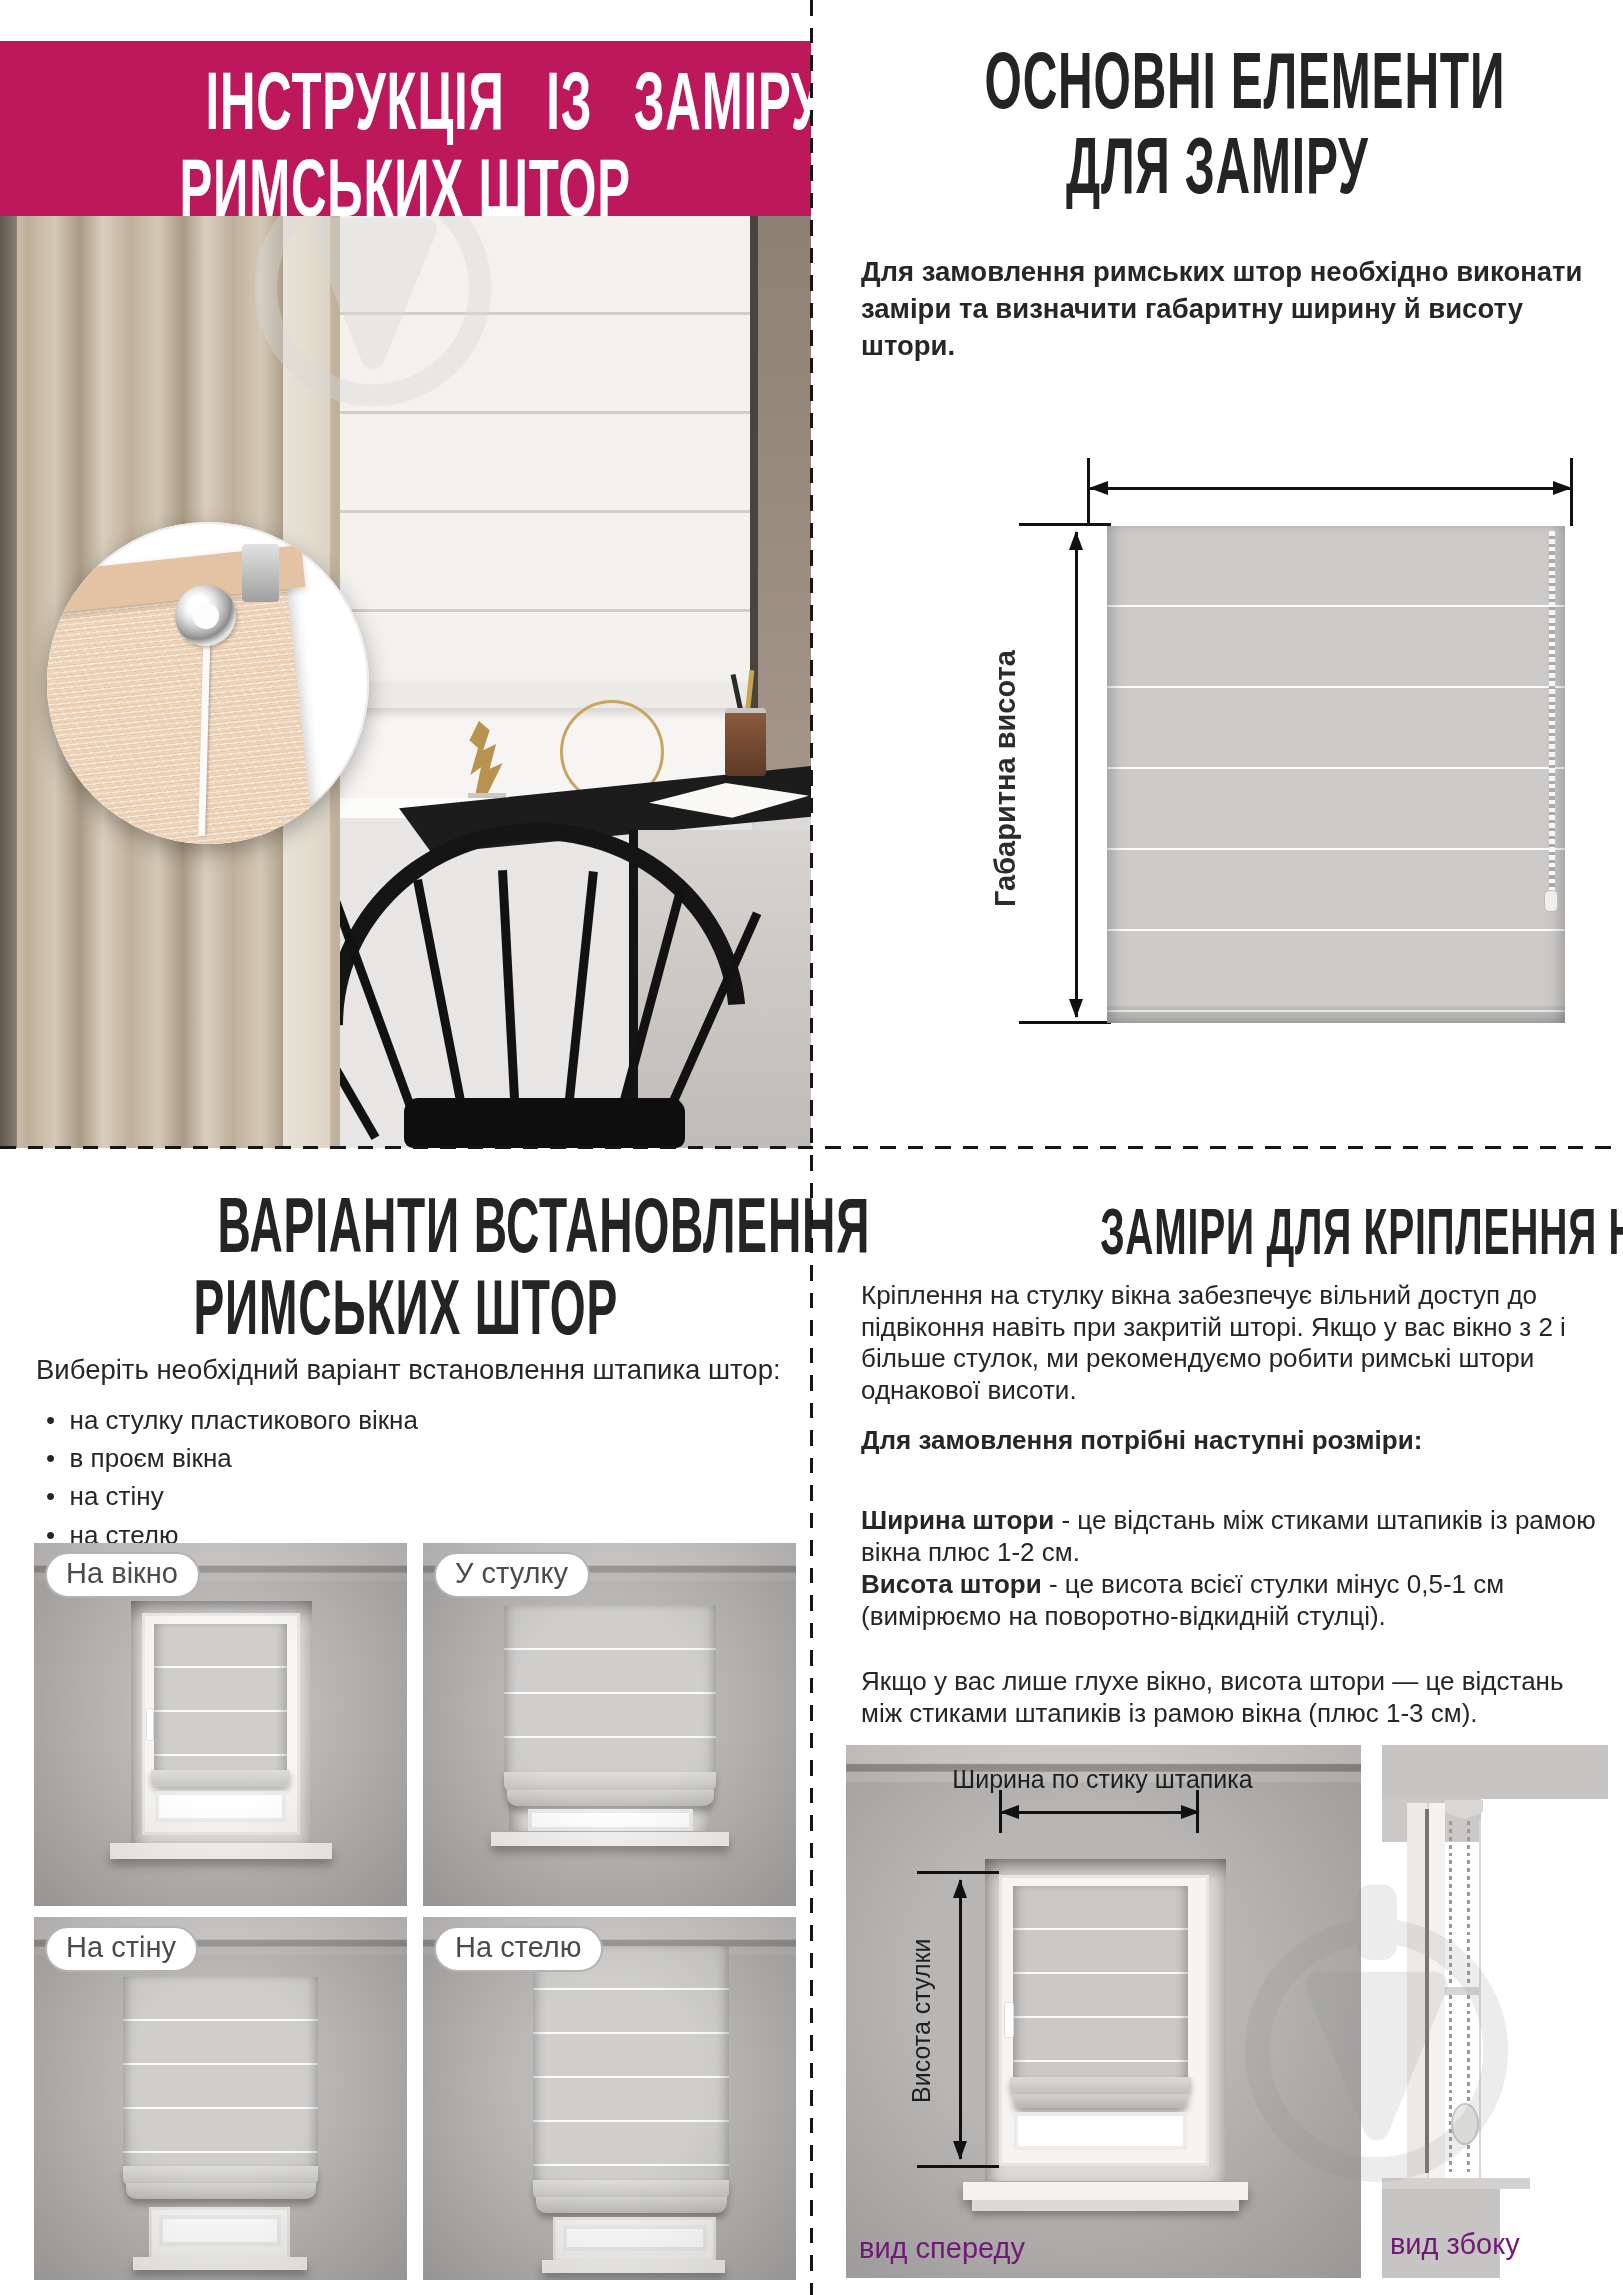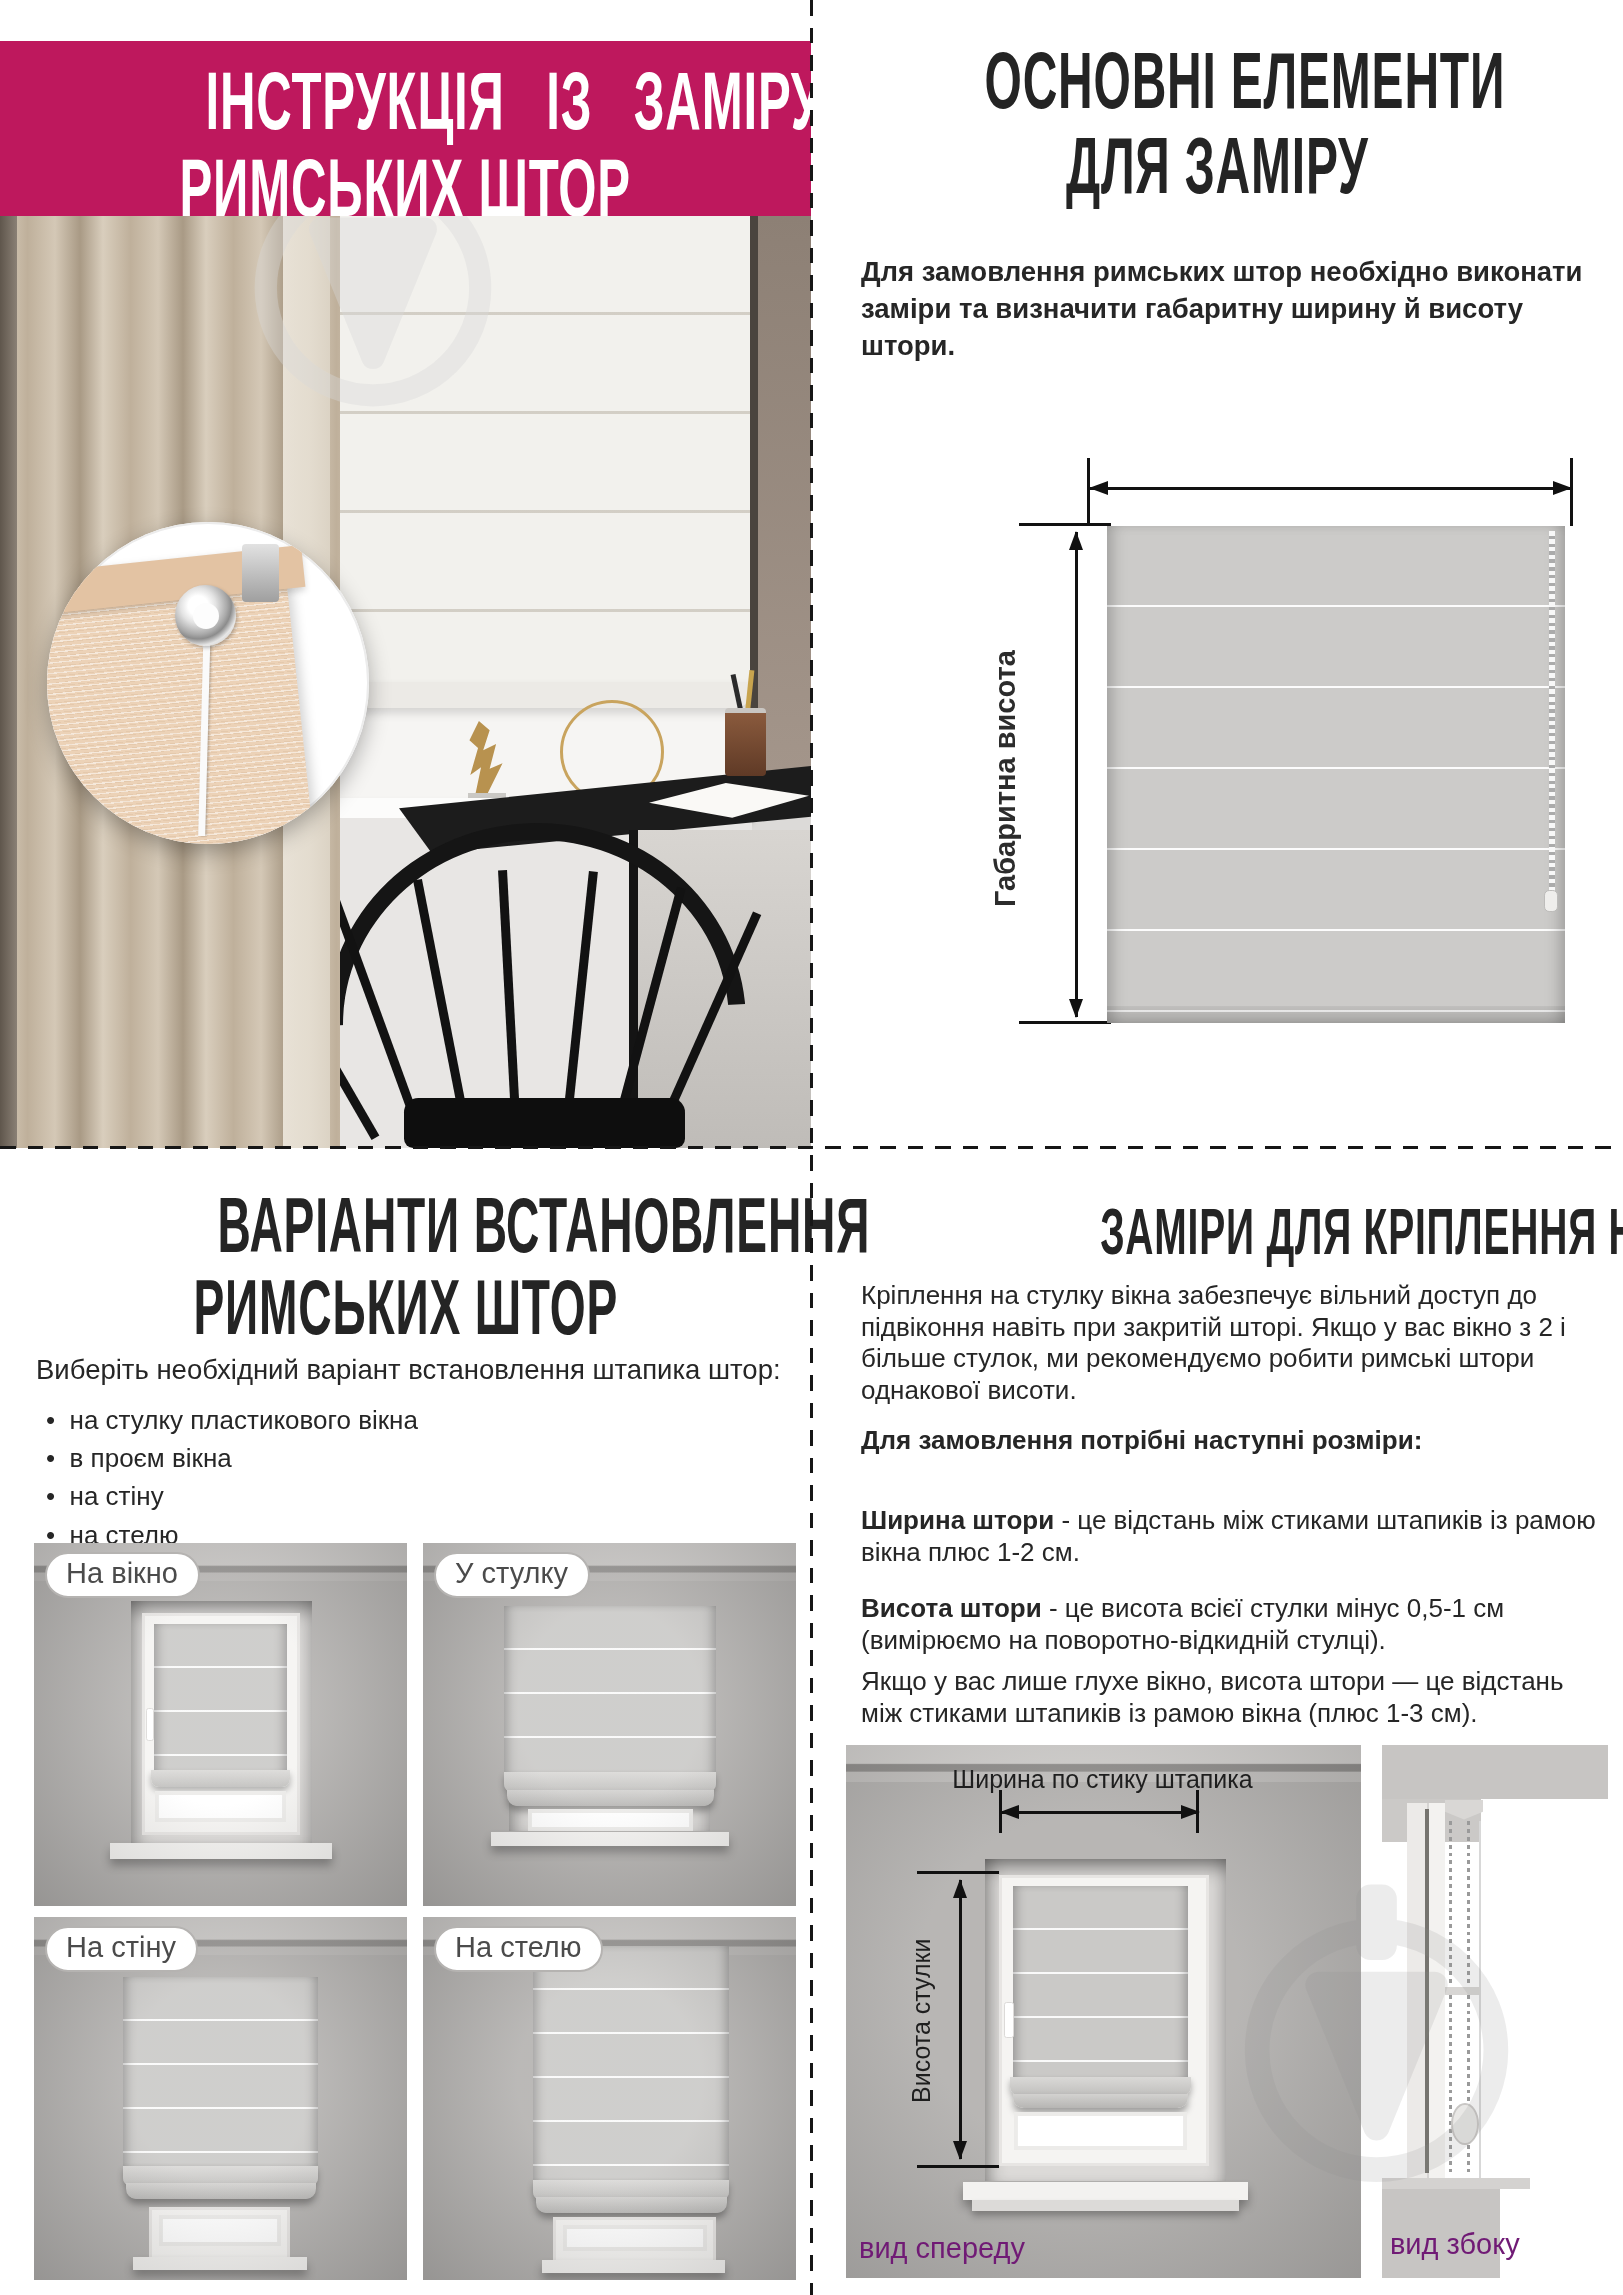--- a/index.html
+++ b/index.html
@@ -209,21 +209,21 @@
   </div>
 
   <div class="abs br-title" style="left:811px;top:1198px;width:812px;">
     <div class="h-line"><span class="condensed">ЗАМІРИ ДЛЯ КРІПЛЕННЯ НА СТУЛКУ ВІКНА</span></div>
   </div>
   <div class="abs body-txt" style="left:861px;top:1280px;width:736px;">Кріплення на стулку вікна забезпечує вільний доступ до підвіконня навіть при закритій шторі. Якщо у вас вікно з 2 і більше стулок, ми рекомендуємо робити римські штори однакової висоти.</div>
   <div class="abs body-txt bold" style="left:861px;top:1425px;width:736px;">Для замовлення потрібні наступні розміри:</div>
   <div class="abs body-txt" style="left:861px;top:1505px;width:736px;">
     <span class="bold">Ширина штори</span><span> - це відстань між стиками штапиків із рамою вікна плюс 1-2 см.</span>
   </div>
-  <div class="abs body-txt" style="left:861px;top:1569px;width:736px;margin-top:24px;">
+  <div class="abs body-txt" style="left:861px;top:1569px;width:736px;">
     <span class="bold">Висота штори</span><span> - це висота всієї стулки мінус 0,5-1 см (вимірюємо на поворотно-відкидній стулці).</span>
   </div>
   <div class="abs body-txt" style="left:861px;top:1666px;width:736px;">Якщо у вас лише глухе вікно, висота штори — це відстань між стиками штапиків із рамою вікна (плюс 1-3 см).</div>
 
   <div class="abs" style="left:846px;top:1745px;width:515px;height:533px;background:linear-gradient(180deg,#cfcdcb 0 18.3px,#8e8c8a 19.6px 26px,#c0bebc 27.5px 37px,#b2b0ae 37px 100%);overflow:hidden;">
     <div class="abs" style="inset:0;background:radial-gradient(ellipse at 45% 45%,rgba(255,255,255,.08) 40%,rgba(0,0,0,.14) 100%);"></div>
     <div class="recess" style="left:139px;top:114px;width:241px;height:322px;">
       <div class="winframe" style="left:14.4px;top:15.7px;width:204px;height:285px;">
         <div class="vfab abs" style="left:10.5px;top:7.9px;width:175px;height:196px;"></div>
         <div class="stack-a" style="left:7.9px;top:199px;width:181px;height:18.3px;"></div>

